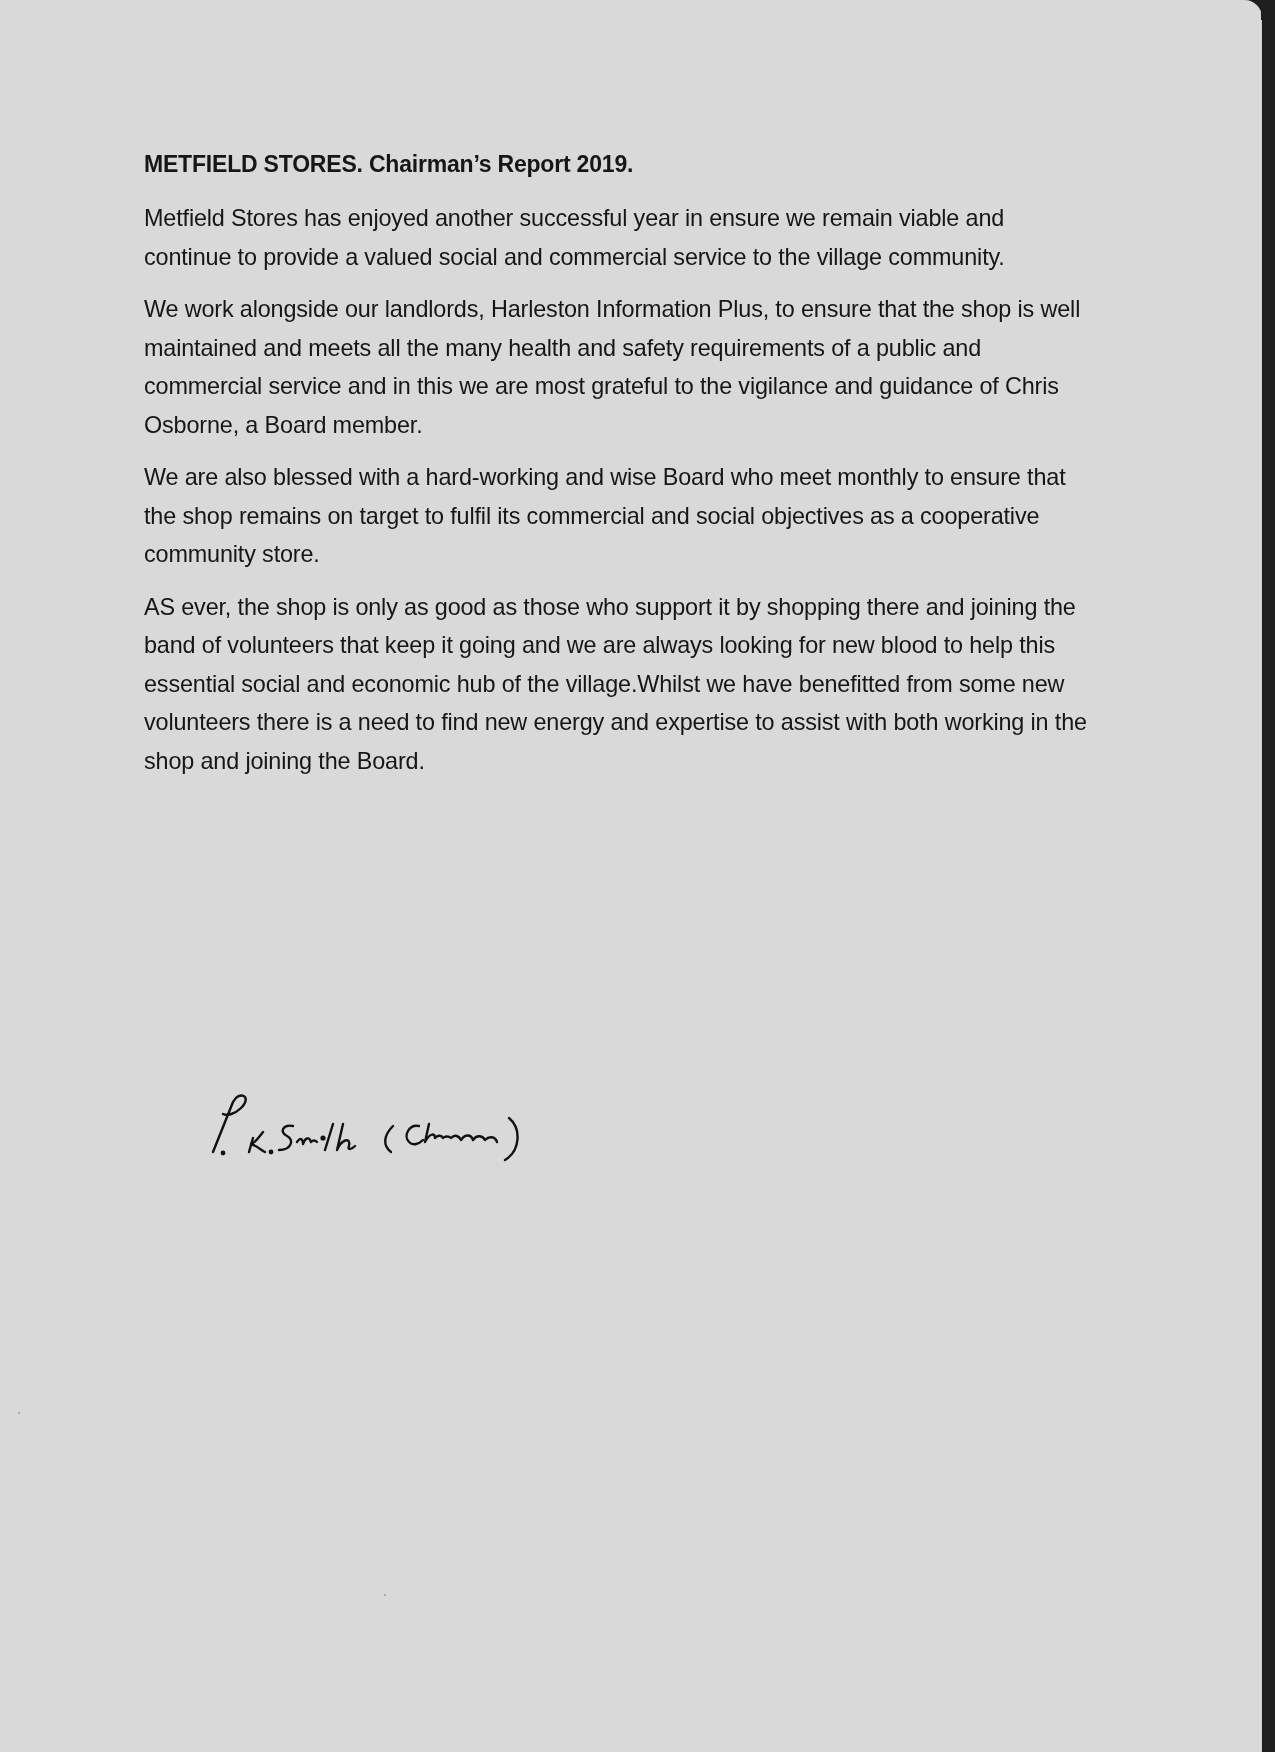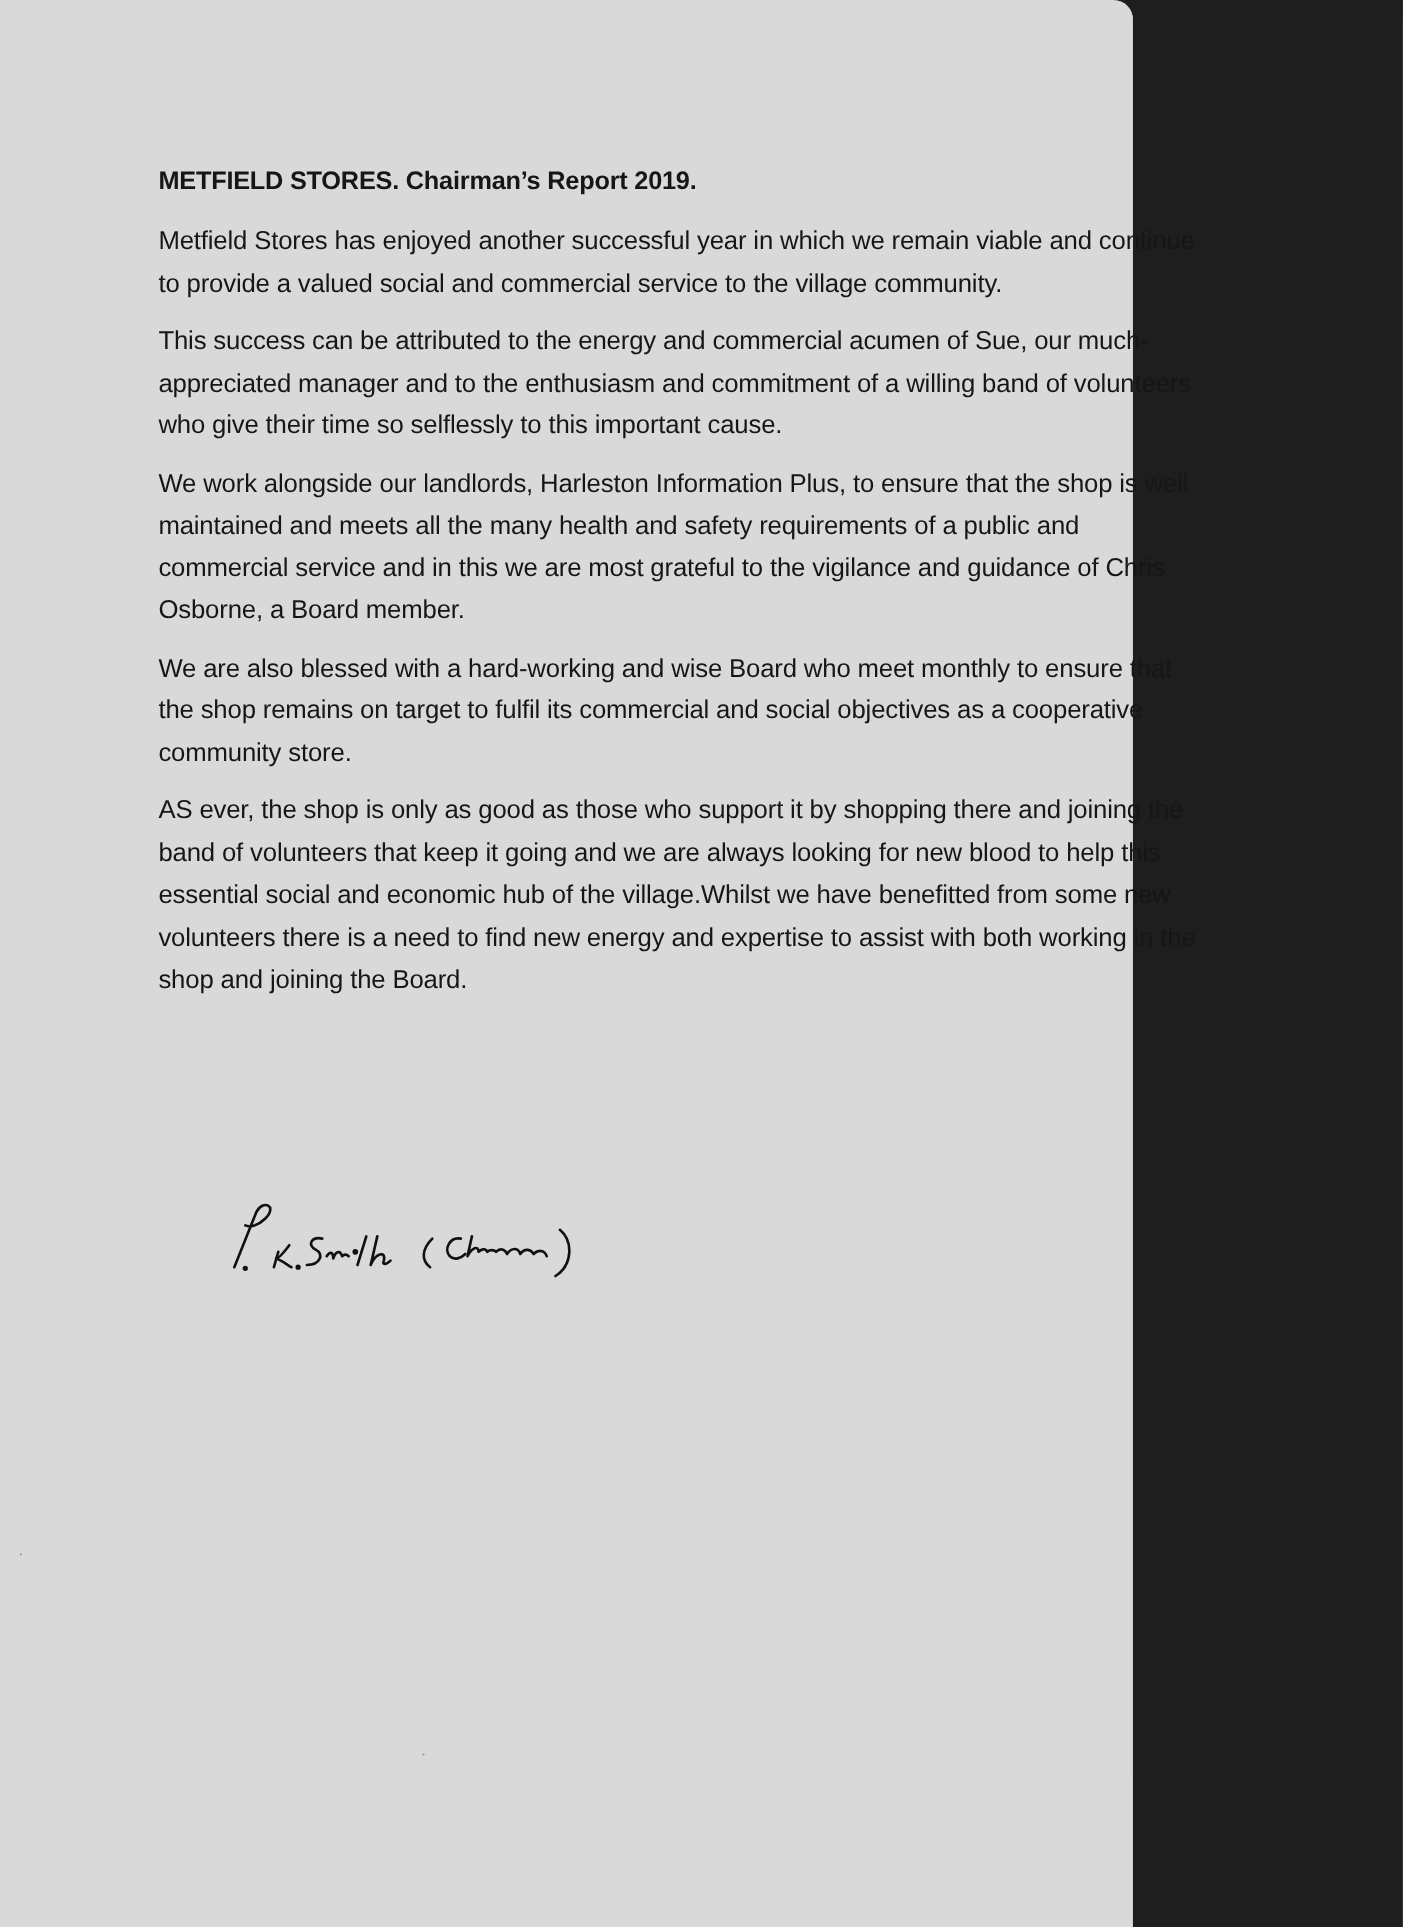--- a/index.html
+++ b/index.html
@@ -7,21 +7,21 @@
       padding: 0;
       width: 1275px;
       height: 1752px;
       overflow: hidden;
       background: #1e1e1e;
     }
     .page {
       position: absolute;
       left: 0;
       top: 0;
-      width: 1030px;
+      width: 1262px;
       height: 1752px;
       background: #d9d9d9;
       border-top-right-radius: 18px;
       box-shadow: inset -1px 0 0 #cfcfcf;
     }
     .page::before {
       content: "";
       position: absolute;
       right: 0;
       top: 0;
@@ -82,22 +82,21 @@
       background: #9a9a9a;
       border-radius: 1px;
     }
   </style>
 </head>
 <body>
 
 <div class="page">
   <div class="content">
     <div class="title">METFIELD STORES. Chairman’s Report 2019.</div>
-    <p class="para">Metfield Stores has enjoyed another successful year in which we remain viable and continue to provide a valued social and commercial service to the village community.</p>
-    <p class="para">This success can be attributed to the energy and commercial acumen of Sue, our much-appreciated manager and to the enthusiasm and commitment of a willing band of volunteers who give their time so selflessly to this important cause.</p>
+    <p class="para">Metfield Stores has enjoyed another successful year in ensure we remain viable and continue to provide a valued social and commercial service to the village community.</p>
     <p class="para">We work alongside our landlords, Harleston Information Plus, to ensure that the shop is well maintained and meets all the many health and safety requirements of a public and commercial service and in this we are most grateful to the vigilance and guidance of Chris Osborne, a Board member.</p>
     <p class="para">We are also blessed with a hard-working and wise Board who meet monthly to ensure that the shop remains on target to fulfil its commercial and social objectives as a cooperative community store.</p>
     <p class="para">AS ever, the shop is only as good as those who support it by shopping there and joining the band of volunteers that keep it going and we are always looking for new blood to help this essential social and economic hub of the village.Whilst we have benefitted from some new volunteers there is a need to find new energy and expertise  to assist with both working in the shop and joining the Board.</p>
   </div>
 
   <div class="signature" role="img" aria-label="P. K. Smith (Chairman)">
     <svg width="400" height="90" viewBox="0 0 400 90" xmlns="http://www.w3.org/2000/svg">
       <g fill="none" stroke="#111" stroke-width="2.4" stroke-linecap="round" stroke-linejoin="round">
 
         <path d="M8 72 L28 22 C 34 10, 48 16, 36 28 C 30 34, 22 36, 18 34"></path>

